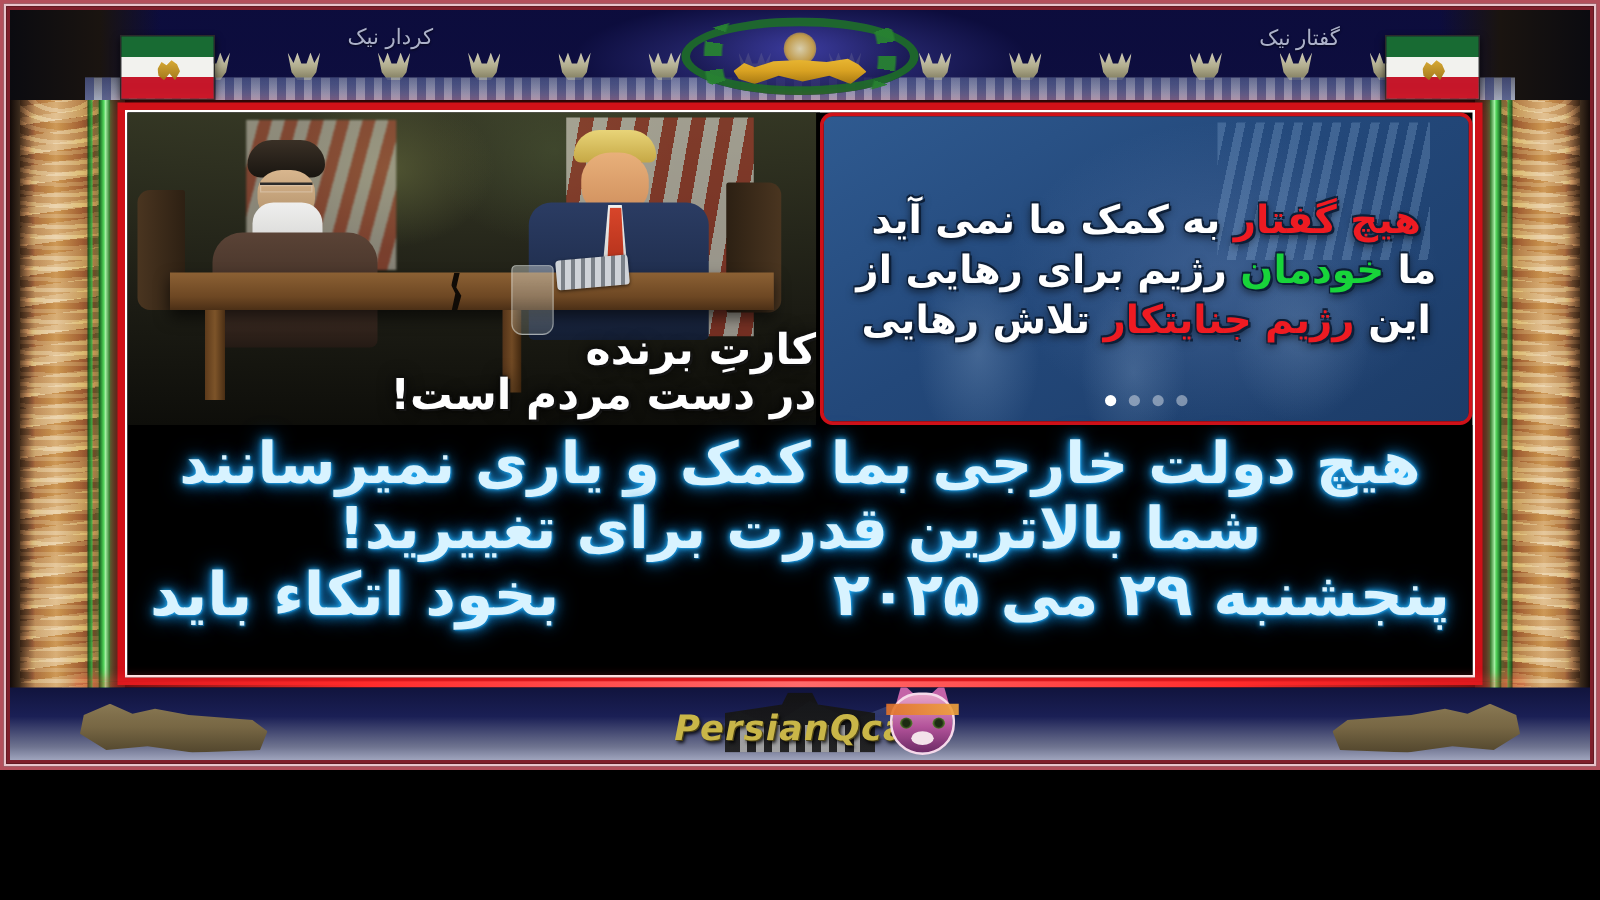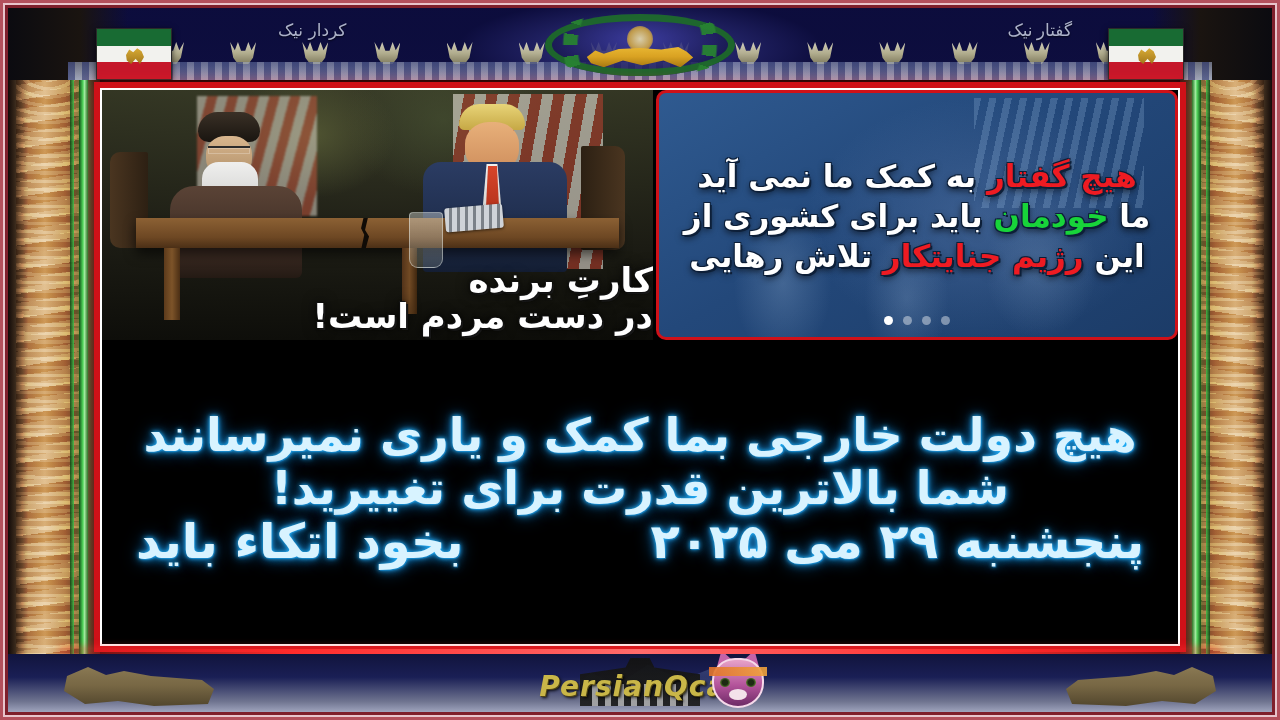--- a/index.html
+++ b/index.html
@@ -5,21 +5,21 @@
   * { box-sizing: border-box; margin: 0; padding: 0; }
   html, body {
     width: 1280px; height: 720px;
     background: #000;
     font-family: "DejaVu Sans", "Liberation Sans", sans-serif;
     overflow: hidden;
   }
 
   #stage {
     position: relative;
-    width: 1280px; height: 720px;
+    width: 1280px; height: 616px;
     background: #84cc16;
   }
 
   
   .outer-edge {
     position: absolute; inset: 0;
     border: 3px solid #b3505c;
     background: #120d10;
   }
   .outer-edge2 {
@@ -377,22 +377,21 @@
     width: 9px; height: 9px; border-radius: 50%;
     background: rgba(255,255,255,.42);
   }
   .dot.active { background: #ffffff; }
 
   
   .message-block {
     position: absolute; left: 0; right: 0; top: 250px; bottom: 0;
     background: #000;
     display: flex; flex-direction: column;
-    justify-content: center;
-    padding: 4px 28px 10px;
+    padding: 4px 12px 10px;
   }
   .msg-line {
     direction: rtl; text-align: center;
     font-weight: bold;
     color: #d8f3ff;
     letter-spacing: .5px;
     text-shadow:
       0 0 4px #23b7ff, 0 0 10px #1b8ddb, 0 0 18px #0c5f9e,
       1px 1px 0 #0a3d66;
     white-space: nowrap;
@@ -587,21 +586,21 @@
         </div>
 
         <div class="quote-panel">
           <div class="ghost-hands"></div>
           <div class="ghost-stripes"></div>
 
           <div class="quote-line">
             <span class="hl-red">هیچ گفتار</span><span> به کمک ما نمی آید</span>
           </div>
           <div class="quote-line">
-            <span>ما </span><span class="hl-green">خودمان</span><span> باید برای کشوری از</span>
+            <span>ما </span><span class="hl-green">خودمان</span><span> رژیم برای رهایی از</span>
           </div>
           <div class="quote-line">
             <span>این </span><span class="hl-red">رژیم جنایتکار</span><span> تلاش رهایی</span>
           </div>
 
           <div class="carousel-dots">
             <div class="dot active"></div>
             <div class="dot"></div>
             <div class="dot"></div>
             <div class="dot"></div>

